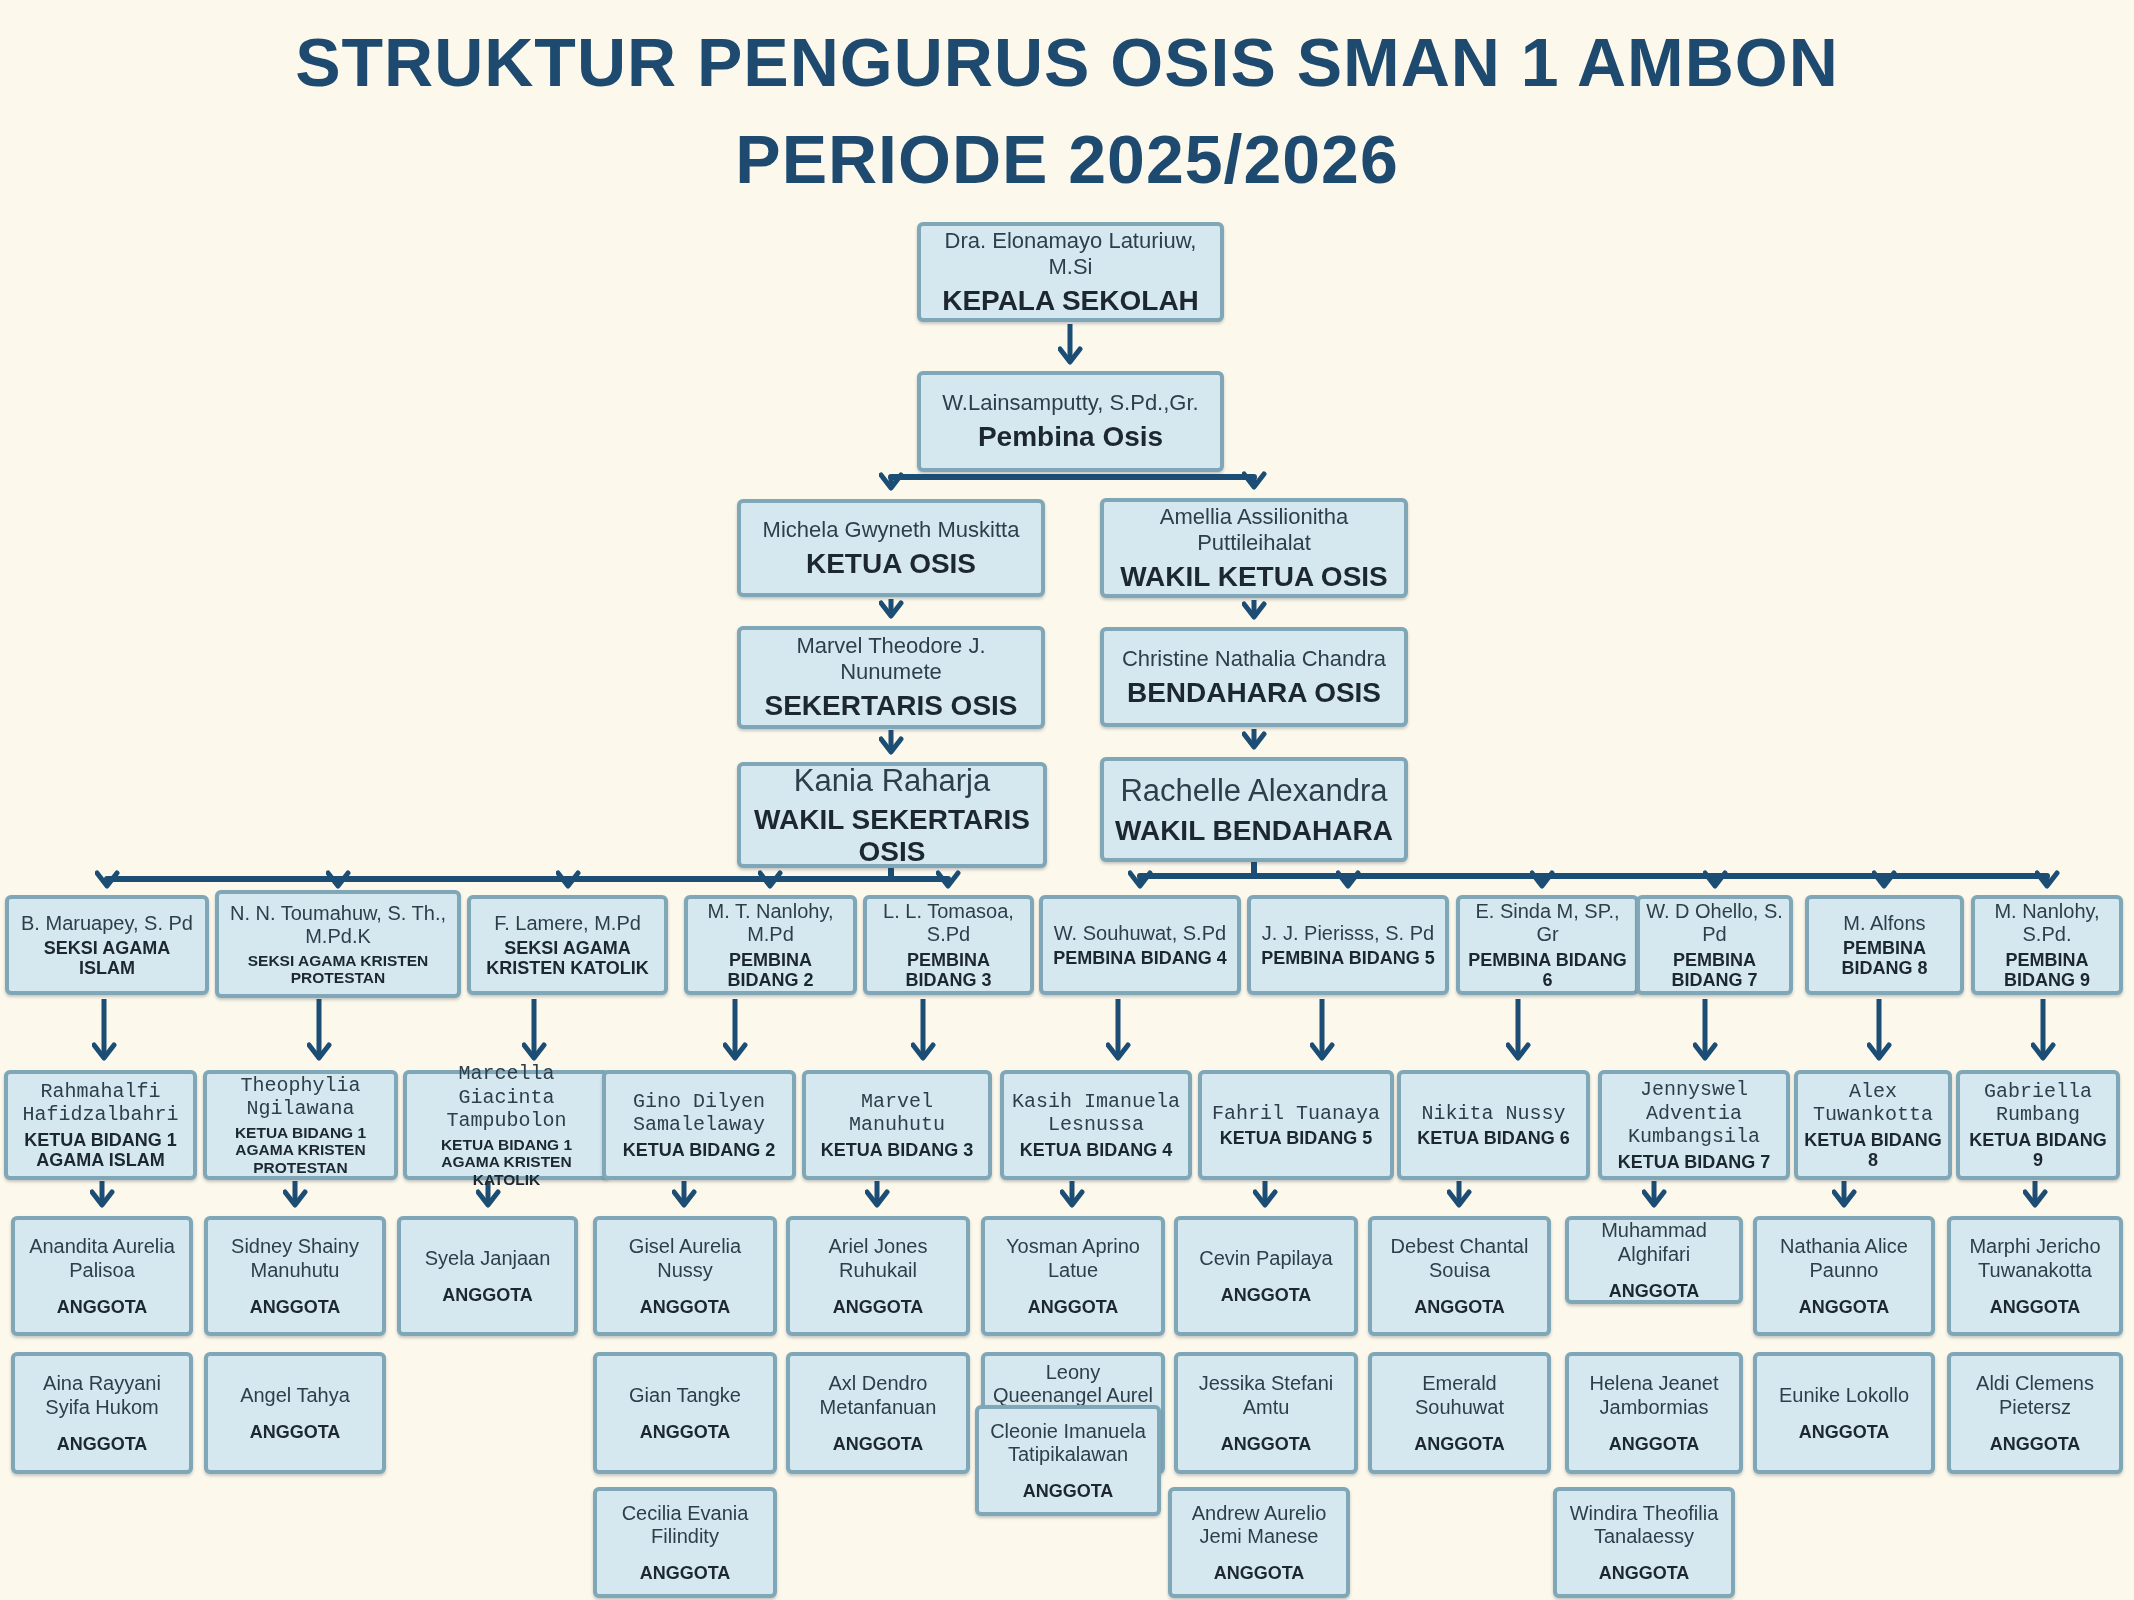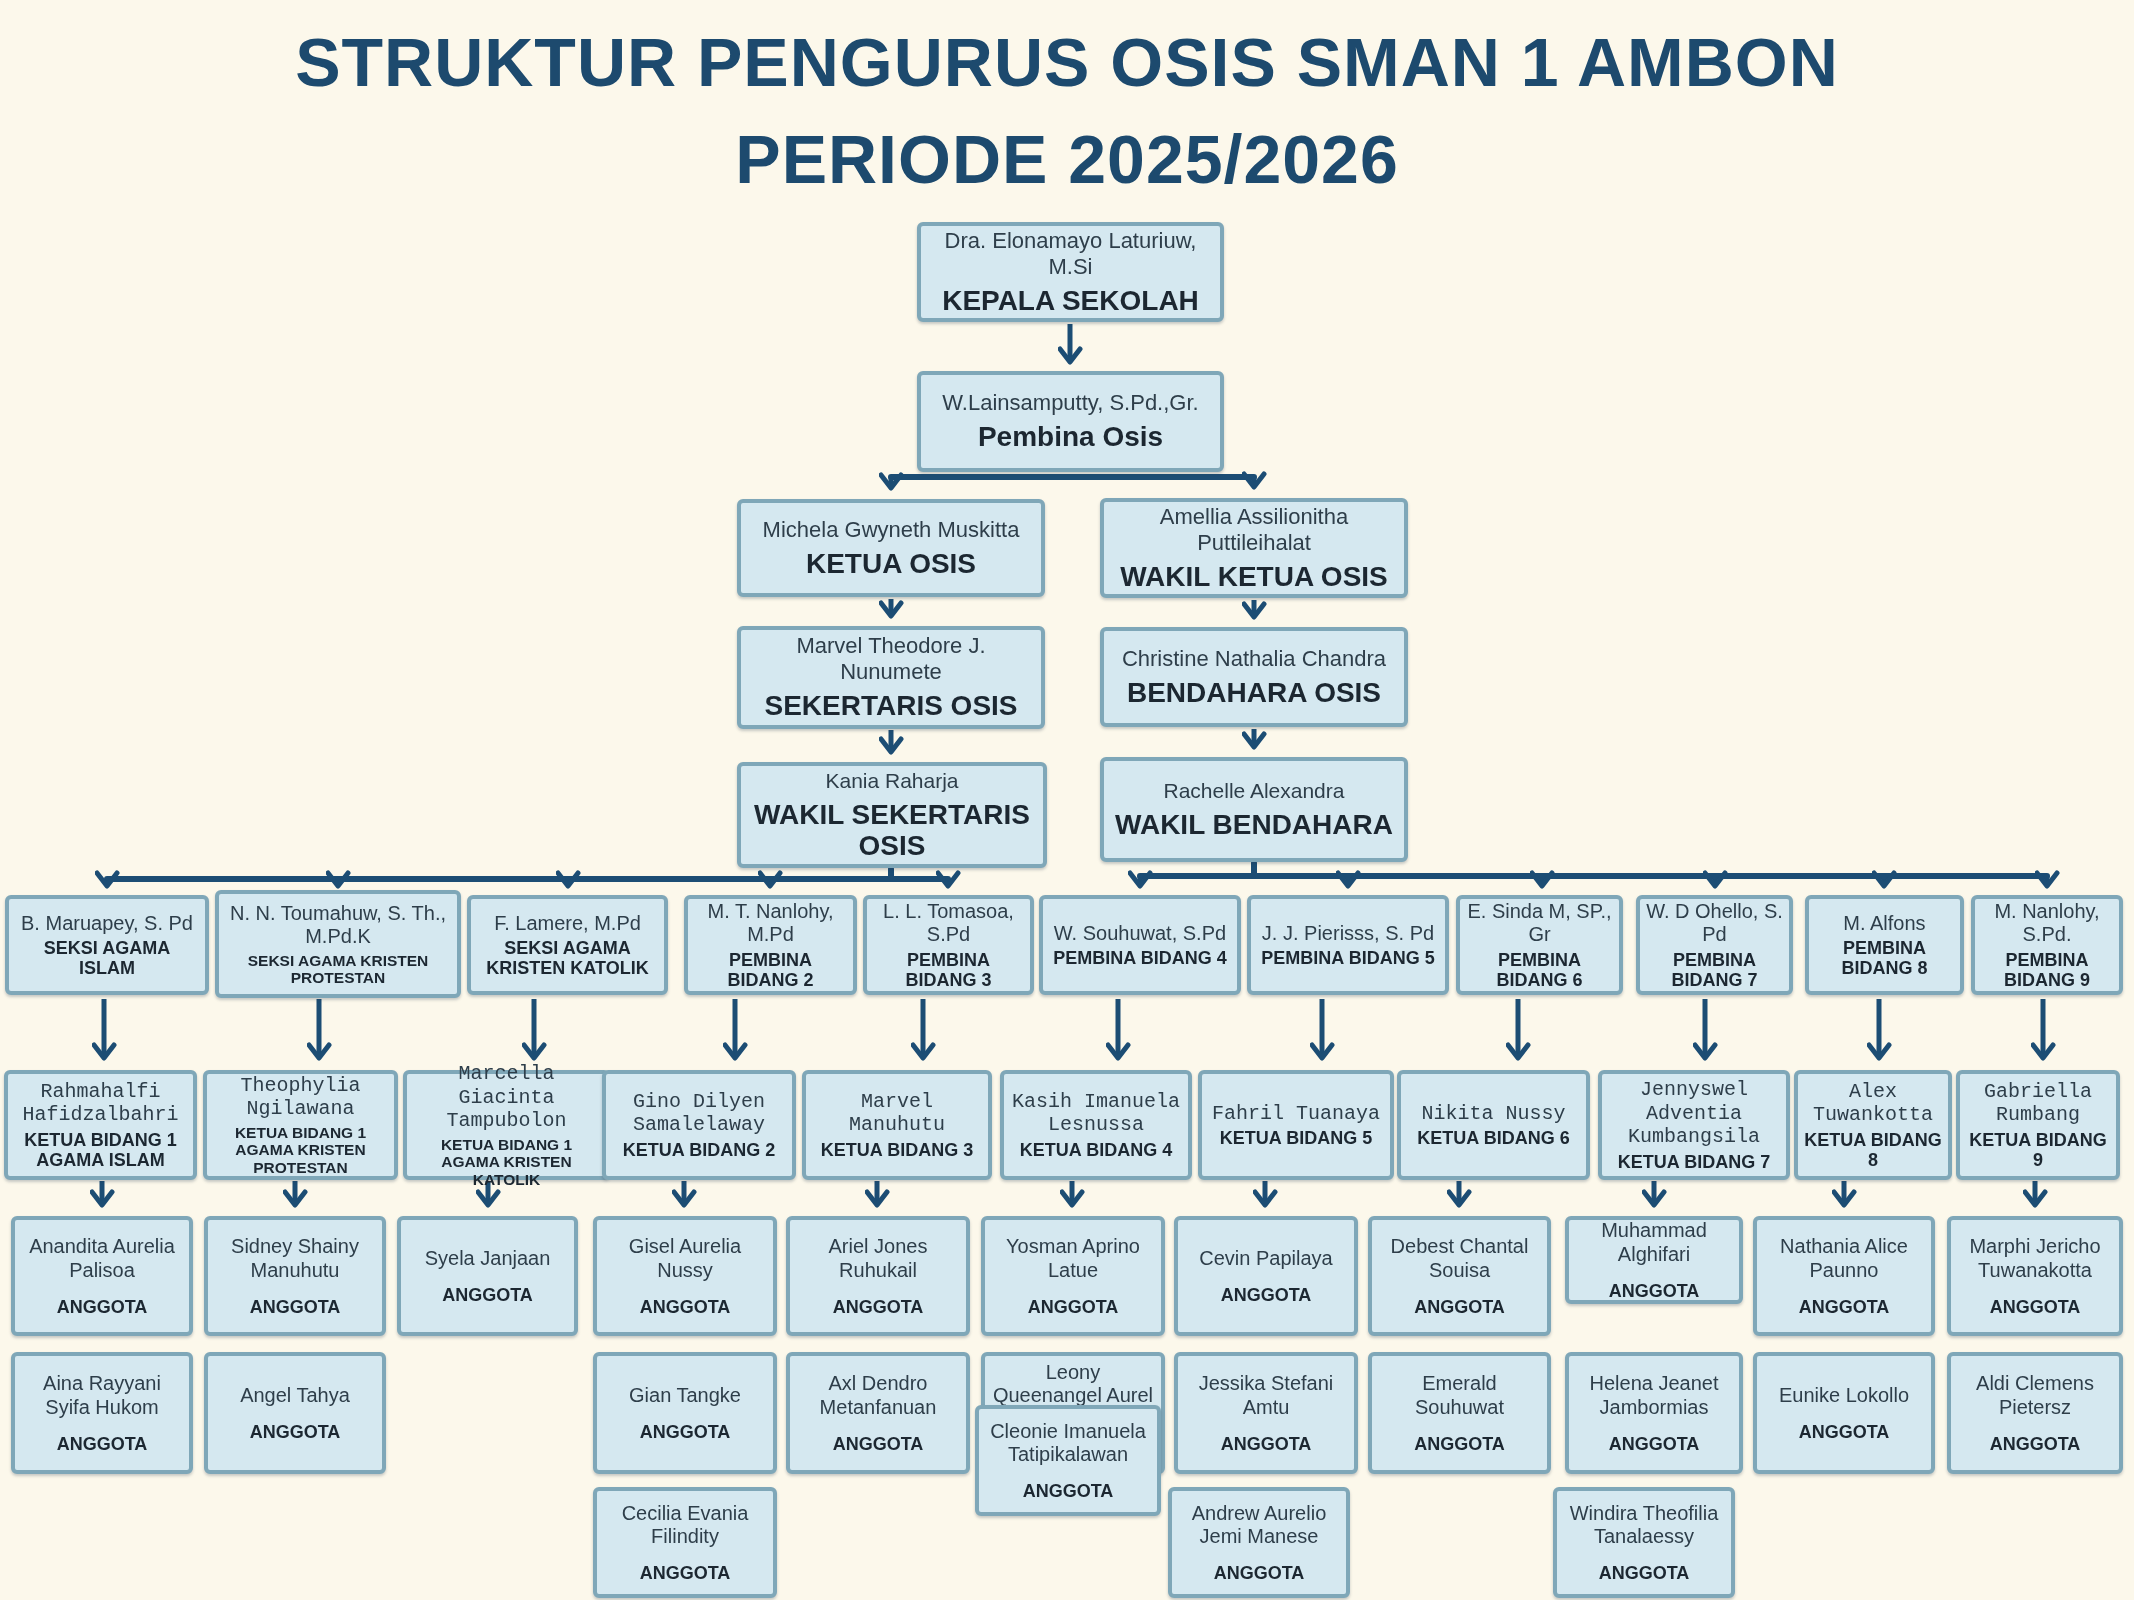--- a/index.html
+++ b/index.html
@@ -9,21 +9,21 @@
          color:#1d4a6e;font-weight:bold;font-size:68px;line-height:97px;letter-spacing:1px;}
   #connectors{position:absolute;left:0;top:0;pointer-events:none;}
   .box{position:absolute;background:#d5e8f0;border:4px solid #7fa7b8;border-radius:6px;
        box-shadow:0 2px 3px rgba(40,60,80,.25);box-sizing:border-box;
        display:flex;flex-direction:column;align-items:center;justify-content:center;
        text-align:center;padding:4px 5px;z-index:2;}
   .bname{color:#2e3e4a;font-size:20px;line-height:1.18;}
   .brole{color:#1c2731;font-weight:bold;font-size:19px;line-height:1.12;margin-top:3px;}
   .center .bname{font-size:22px;}
   .center .brole{font-size:28px;margin-top:5px;}
-  .bigname .bname{font-size:21px;}
+  .bigname .bname{font-size:31px;}
   .r6 .bname{font-size:20px;}
   .r6 .brole{font-size:18px;}
   .r7 .bname{font-size:20px;font-family:Liberation Mono, monospace;}
   .r7 .brole{font-size:18px;}
   .brole.sm{font-size:15.5px;text-align:center;}
   .mem .bname{font-size:20px;}
   .mem .brole{font-size:18px;margin-top:14px;}
 </style>
 </head>
 <body>
@@ -146,21 +146,21 @@
     <div class="brole">PEMBINA BIDANG 3</div>
   </div>
   <div class="box r6" style="left:1039px;top:895px;width:202px;height:100px">
     <div class="bname">W. Souhuwat, S.Pd</div>
     <div class="brole">PEMBINA BIDANG 4</div>
   </div>
   <div class="box r6" style="left:1247px;top:895px;width:202px;height:100px">
     <div class="bname">J. J. Pierisss, S. Pd</div>
     <div class="brole">PEMBINA BIDANG 5</div>
   </div>
-  <div class="box r6" style="left:1456px;top:895px;width:167px;height:100px">
+  <div class="box r6" style="left:1456px;top:895px;width:183px;height:100px">
     <div class="bname">E. Sinda M, SP., Gr</div>
     <div class="brole">PEMBINA BIDANG 6</div>
   </div>
   <div class="box r6" style="left:1636px;top:895px;width:157px;height:100px">
     <div class="bname">W. D Ohello, S. Pd</div>
     <div class="brole">PEMBINA BIDANG 7</div>
   </div>
   <div class="box r6" style="left:1805px;top:895px;width:159px;height:100px">
     <div class="bname">M. Alfons</div>
     <div class="brole">PEMBINA BIDANG 8</div>

